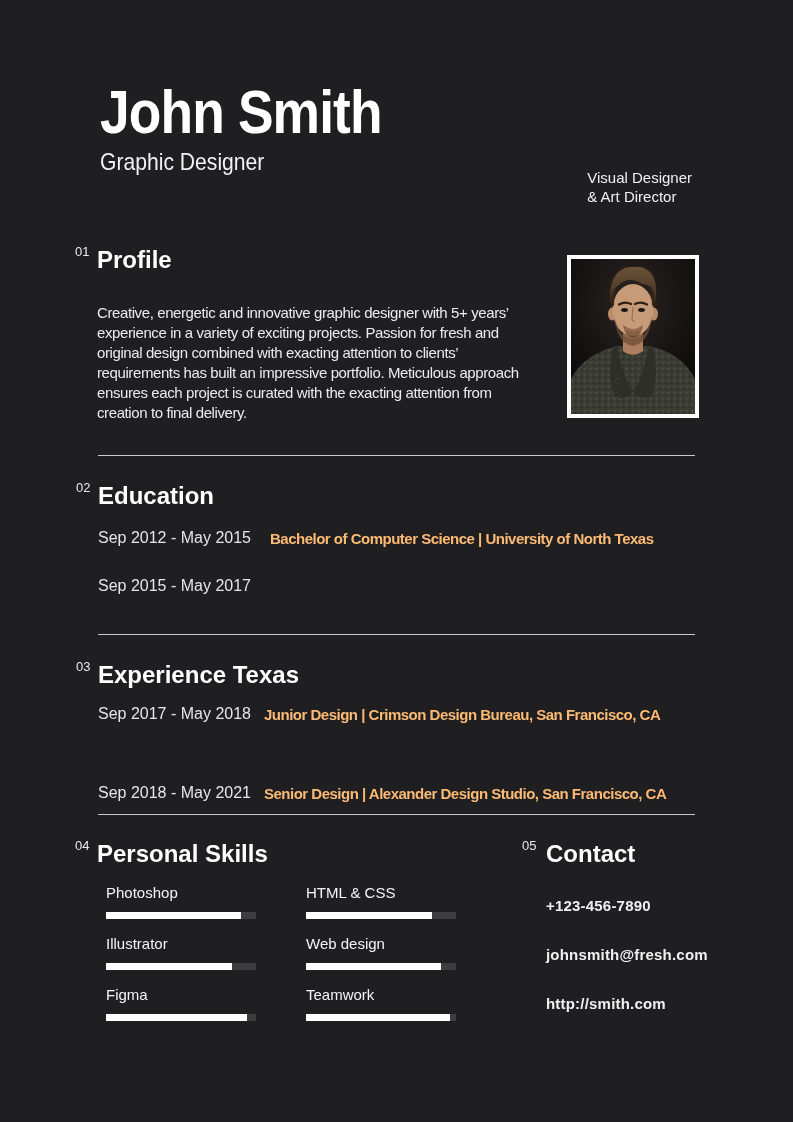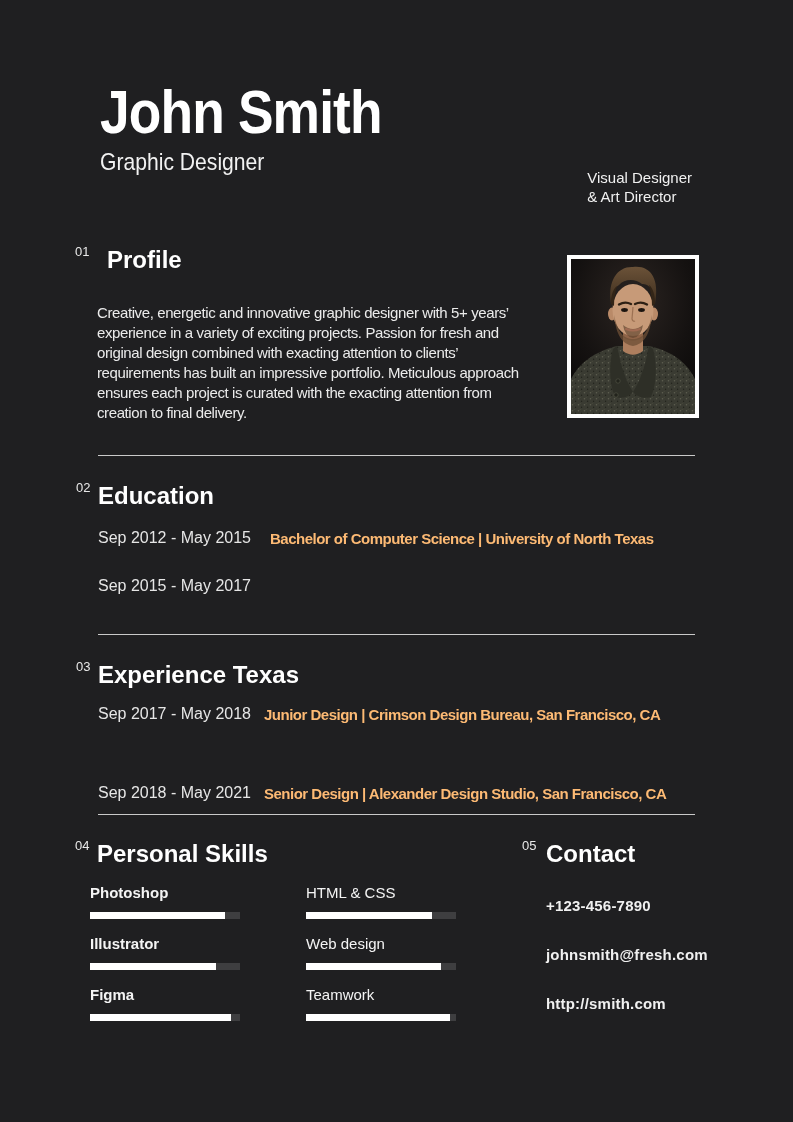--- a/index.html
+++ b/index.html
@@ -31,21 +31,21 @@
   }
 
   
   .sec-num{
     position:absolute;font-size:13px;line-height:13px;font-weight:400;color:#e8e8e8;
   }
   .sec-h{
     position:absolute;margin:0;font-size:24px;line-height:24px;font-weight:700;
     white-space:nowrap;color:var(--heading-text,#fff);
   }
-  #profile-num{left:75px;top:245px;}   #profile-head{left:107px;top:248px;}
+  #profile-num{left:75px;top:245px;}   #profile-head{left:97px;top:248px;}
   #edu-num{left:76px;top:481px;}       #edu-head{left:98px;top:484px;}
   #exp-num{left:76px;top:660px;}       #exp-head{left:98px;top:663px;}
   #skills-num{left:75px;top:839px;}    #skills-head{left:97px;top:842px;}
   #contact-num{left:522px;top:839px;}  #contact-head{left:546px;top:842px;}
 
   
   .profile-body{
     position:absolute;left:97px;top:288px;width:446px;
     font-size:15px;line-height:20px;letter-spacing:-.4px;
     color:var(--body-text,#ebebeb);
@@ -71,21 +71,21 @@
     font-size:15px;line-height:17px;font-weight:700;letter-spacing:-.5px;
     color:#fdba74;white-space:nowrap;
   }
   .row .detail.edu{left:270px;}
   .row .detail.exp{left:264px;}
   #edu-row-1{top:528px;} #edu-row-2{top:576px;}
   #exp-row-1{top:704px;} #exp-row-2{top:751px;margin-top:32px;}
 
   
   .skill-col{position:absolute;top:884px;width:150px;}
-  #skill-col-1{left:90px;font-weight:bold;} #skill-col-2{left:306px;}
+  #skill-col-1{left:106px;} #skill-col-2{left:306px;}
   .skill{margin-bottom:16px;}
   .skill-label{font-size:15px;line-height:18px;margin-bottom:10px;color:#f4f4f4;white-space:nowrap;}
   .skill-track{width:150px;height:7px;background:var(--bar-track,#3e3e40);}
   .skill-fill{height:100%;background:var(--bar-fill,#fff);}
 
   
   .contact-list{position:absolute;left:546px;top:897px;}
   .contact-item{font-size:15px;line-height:18px;margin-bottom:31px;letter-spacing:.2px;color:#f0f0f0;white-space:nowrap;font-weight:bold;}
 </style>
 </head>

